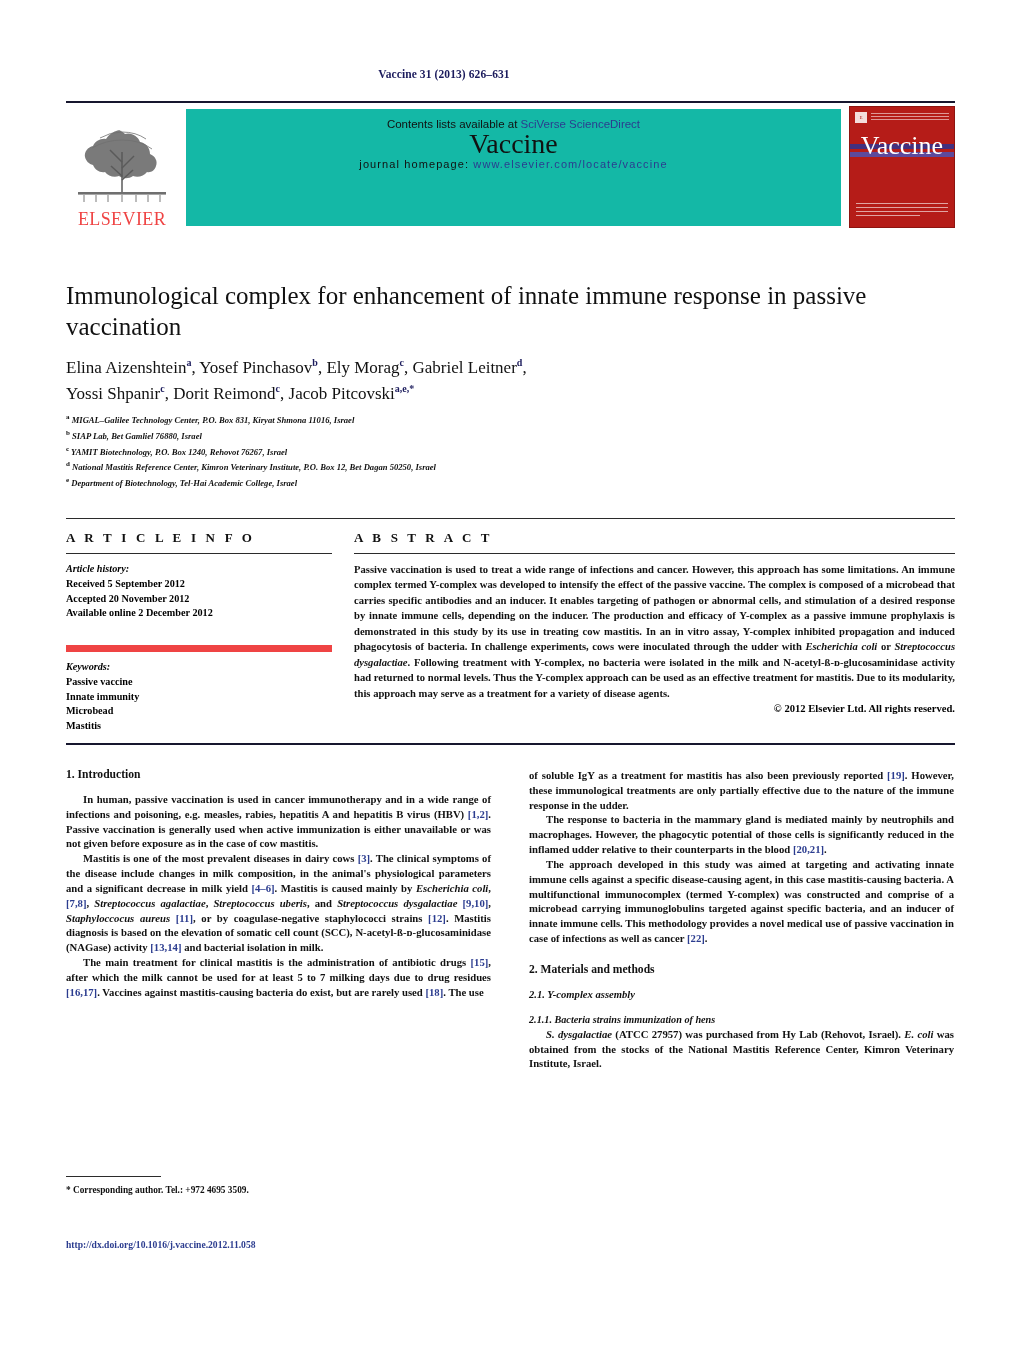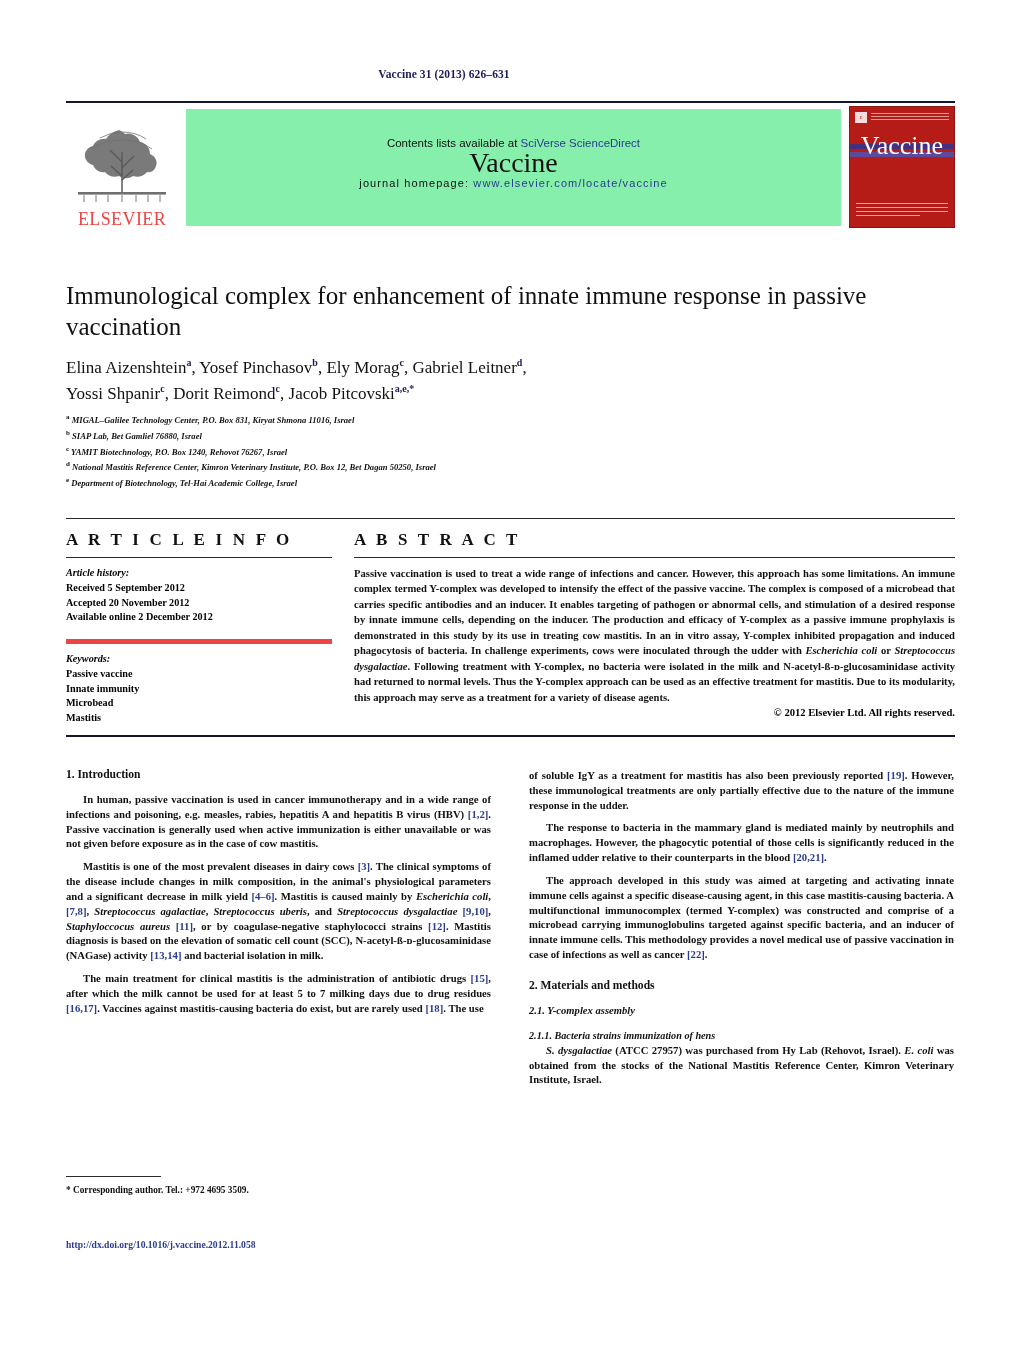--- a/index.html
+++ b/index.html
@@ -30,22 +30,22 @@
     display:flex; flex-direction:column; align-items:center; justify-content:flex-end;
   }
   .els-tree { width:104px; height:88px; display:block; }
   .els-word {
     font-family:"Liberation Serif", serif;
     color:#ef4444; font-size:18px; letter-spacing:.4px; line-height:1;
     margin-top:4px;
   }
   .mast-center {
     position:absolute; left:120px; top:6px; width:655px; height:117px;
-    background:#86efac;
-    display:flex; flex-direction:column; align-items:center; justify-content:center;
+    background:#14b8a6;
+    display:flex; flex-direction:column; align-items:center; justify-content:flex-start;
     padding:9px 0 18px 0;
   }
   .contents-line { font-size:11.5px; font-family:"Liberation Sans", sans-serif; color:#111; }
   .contents-line .sd { color:#2b3c8f; }
   .journal-name { font-size:28px; font-family:"Liberation Serif", serif; color:#111; line-height:1; }
   .homepage {
     font-size:11px; font-family:"Liberation Sans", sans-serif;
     letter-spacing:1.1px; color:#111;
   }
   .homepage .url { color:#2b3c8f; }
@@ -92,27 +92,27 @@
   .affils sup { font-style:normal; font-size:7px; }
 
   
   .band { position:absolute; left:66px; top:518px; width:889px; }
   .band-rule-top { border-top:1px solid #2b2b2b; }
   .band-inner { display:flex; gap:22px; padding-top:11px; }
   .col-info { width:266px; }
   .col-abs { width:601px; }
   .sec-label {
     font-family:"Liberation Serif", serif; font-weight:bold;
-    font-size:17px; letter-spacing:3.2px; color:#111;
+    font-size:13px; letter-spacing:3.2px; color:#111;
     padding-bottom:7px;
   }
   .hr-thin { border-top:1px solid #2b2b2b; }
   .info-block { padding-top:8px; font-size:10.2px; line-height:1.45; font-weight:bold; }
   .info-block .ital { font-style:italic; }
-  .kw-wrap { margin-top:14px; padding-top:8px; border-top:5px solid #ef4444; }
+  .kw-wrap { margin-top:24px; padding-top:8px; border-top:7px solid #ef4444; }
   .abs-body {
     padding-top:8px; font-size:10.6px; line-height:1.46;
     text-align:justify; font-weight:bold; color:#111;
   }
   .abs-body i { font-style:italic; }
   .copyline { text-align:right; font-weight:bold; font-size:10.6px; margin-top:2px; }
   .band-rule-bot { border-top:2px solid #16162e; margin-top:9px; }
 
   
   .body-cols {
@@ -127,21 +127,21 @@
   h3.head3 {
     font-size:10.6px; font-weight:bold; font-style:italic; margin:16px 0 10px 0; color:#111;
   }
   h4.head4 {
     font-size:10.2px; font-weight:bold; font-style:italic; margin:14px 0 0 0; color:#111;
   }
   p.para {
     margin:0; font-size:10.7px; line-height:1.385; text-align:justify;
     text-indent:17px; font-weight:bold; color:#111;
   }
-  p.para + p.para { margin-top:8px; }
+  p.para + p.para { margin-top:0; }
   p.para i { font-style:italic; }
   .ref { color:#2b3c8f; }
 
   
   .footnote {
     position:absolute; left:66px; top:1176px; width:425px;
     font-size:9.3px; line-height:1.5; font-weight:bold; color:#111;
   }
   .footnote-rule { width:95px; border-top:1px solid #2b2b2b; margin-bottom:7px; }
   .footnote .ital { font-style:italic; }

